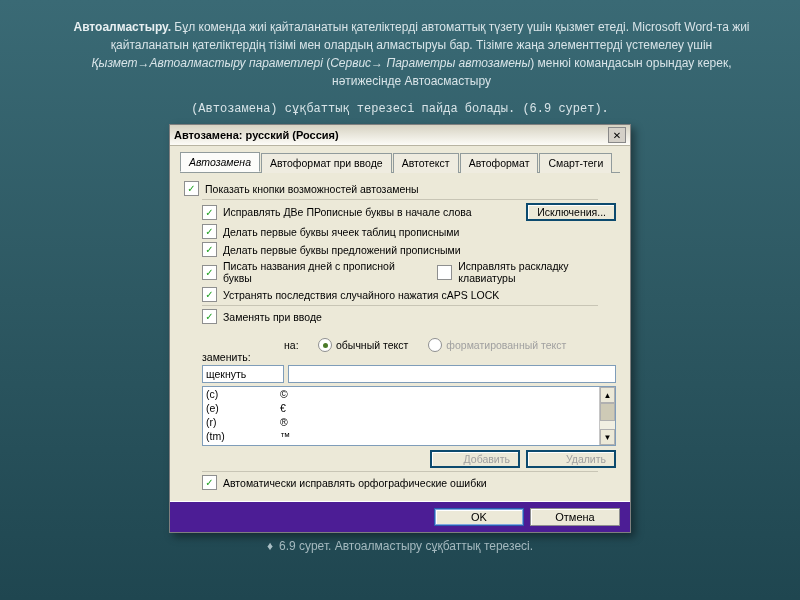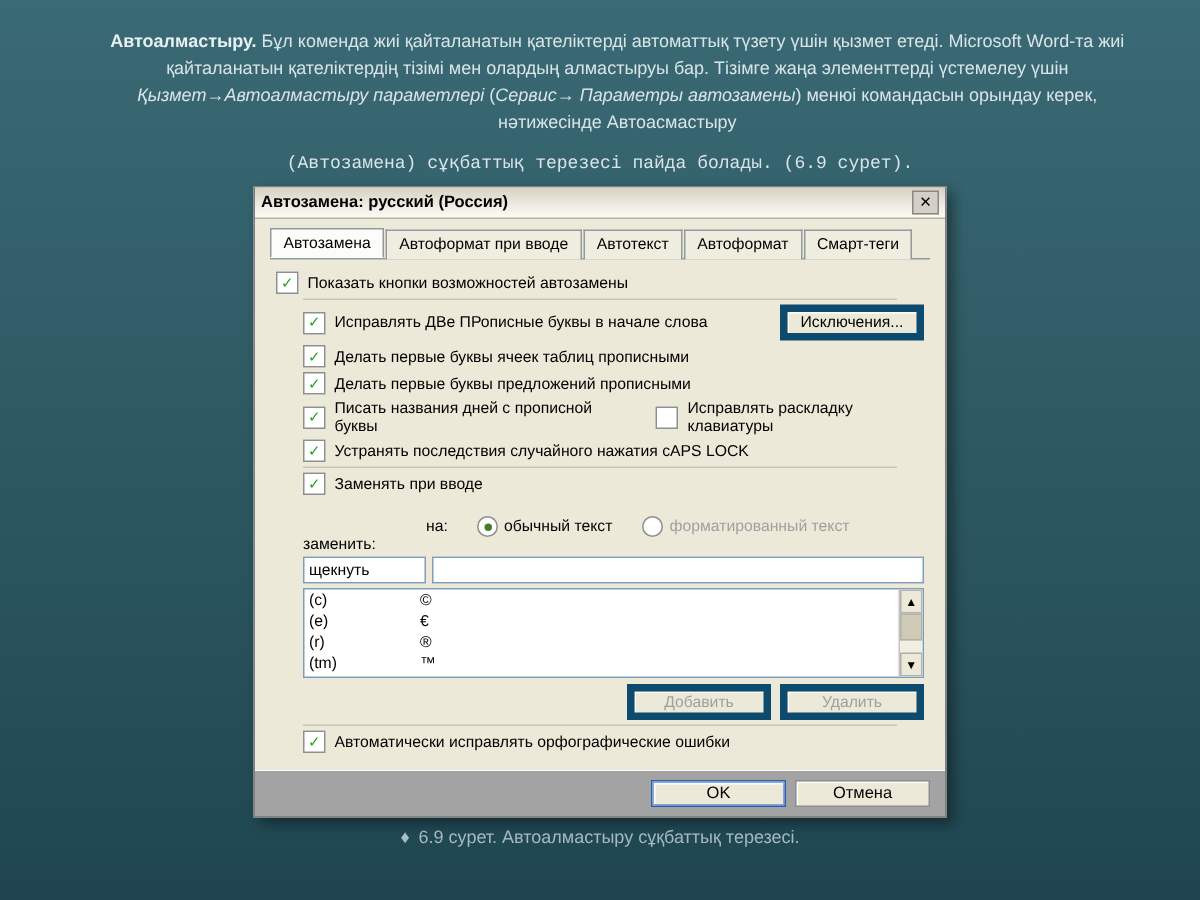--- a/index.html
+++ b/index.html
@@ -72,42 +72,43 @@
     background: #efece0;
     font-size: 10.5px;
     margin-right: 1px;
     position: relative;
     top: 1px;
   }
   .tab.active {
     background: #fcfcfa;
     border-bottom: 1px solid #fcfcfa;
     top: 0;
+    font-style: italic;
   }
   .cb-row { display: flex; align-items: center; margin: 3px 0 3px 4px; }
   .cb-row.indent { margin-left: 22px; }
   .cb {
     width: 13px; height: 13px;
     border: 1px solid #8e8f8f;
     background: #fff;
     margin-right: 6px;
     display: inline-flex; align-items: center; justify-content: center;
     font-size: 10px; color: #21a121;
     flex-shrink: 0;
   }
   .cb.checked::before { content: "✓"; }
   .cb-label { font-size: 10.5px; }
   .btn-small {
     padding: 1px 8px;
     background: #ece9d8;
-    border: 5px solid #0c4a6e;
+    border: 2px solid #0c4a6e;
     font-size: 10.5px;
     box-shadow: inset 1px 1px 0 #fff;
     min-width: 70px;
-    text-align: center;
+    text-align: right;
   }
   .btn-small.disabled { color: #a0a0a0; }
   .row-right { display:flex; justify-content:space-between; align-items:center; margin:3px 4px 3px 22px; }
   .replace-row { display:flex; align-items:center; margin: 2px 4px 2px 22px; gap: 8px; font-size:10.5px; }
   .radio { width:12px; height:12px; border:1px solid #8e8f8f; border-radius:50%; background:#fff; display:inline-flex; align-items:center; justify-content:center; margin-right:4px; }
   .radio.on::before { content:""; width:5px; height:5px; border-radius:50%; background:#4a7a2a; }
   .input {
     border: 1px solid #7f9db9;
     background: #fff;
     height: 16px;
@@ -130,21 +131,21 @@
     position:absolute; right:0; top:0; bottom:0; width:15px;
     background:#f1efe2; border-left:1px solid #c5c5c5;
   }
   .scroll-arrow {
     height:14px; background:#ece9d8; border:1px solid #b0b0b0;
     font-size:8px; display:flex; align-items:center; justify-content:center;
   }
   .scroll-thumb { height:16px; background:#cecab6; border:1px solid #b0b0b0; margin-top:0; }
   .actions { display:flex; justify-content:flex-end; gap:6px; margin: 4px 4px 2px 22px; }
   .footer {
-    background:#a3a3a3;
+    background:#4c1d95;
     border-top:1px solid #fff;
     padding:6px 10px;
     display:flex; justify-content:flex-end; gap:6px;
   }
   .btn-footer {
     padding: 2px 14px;
     background: #ece9d8;
     border: 1px solid #8e8f8f;
     font-size: 11px;
     box-shadow: inset 1px 1px 0 #fff;

